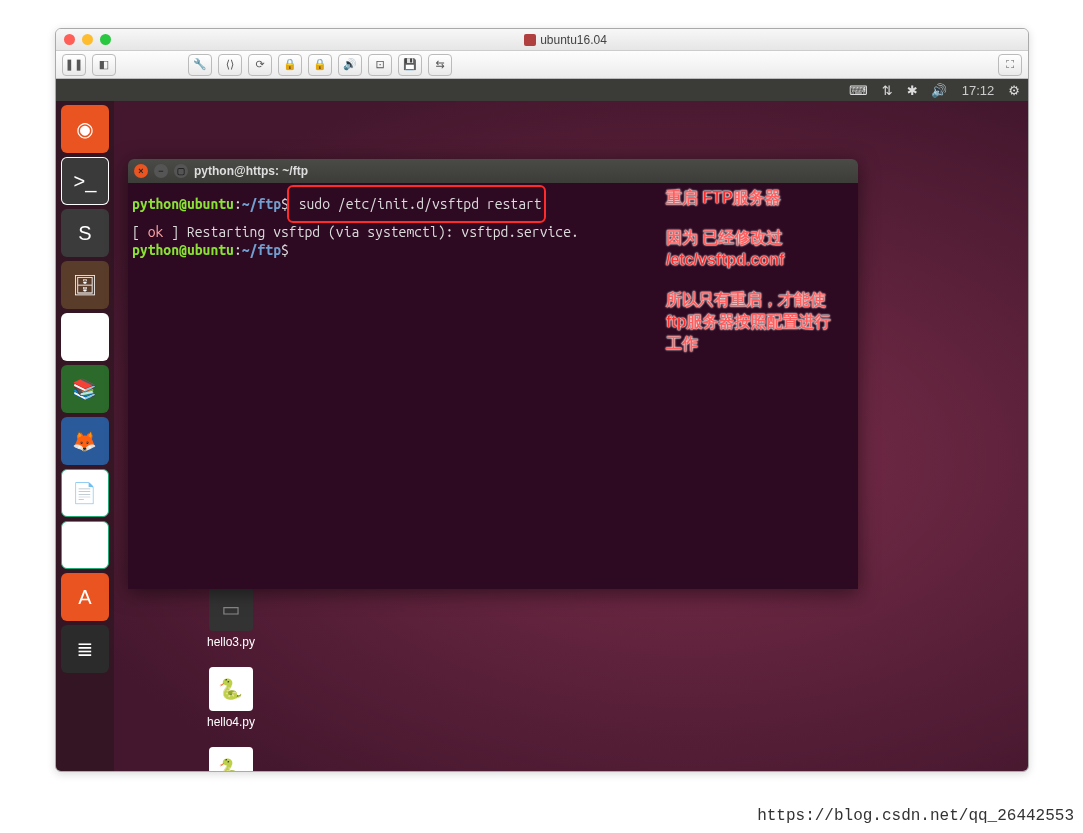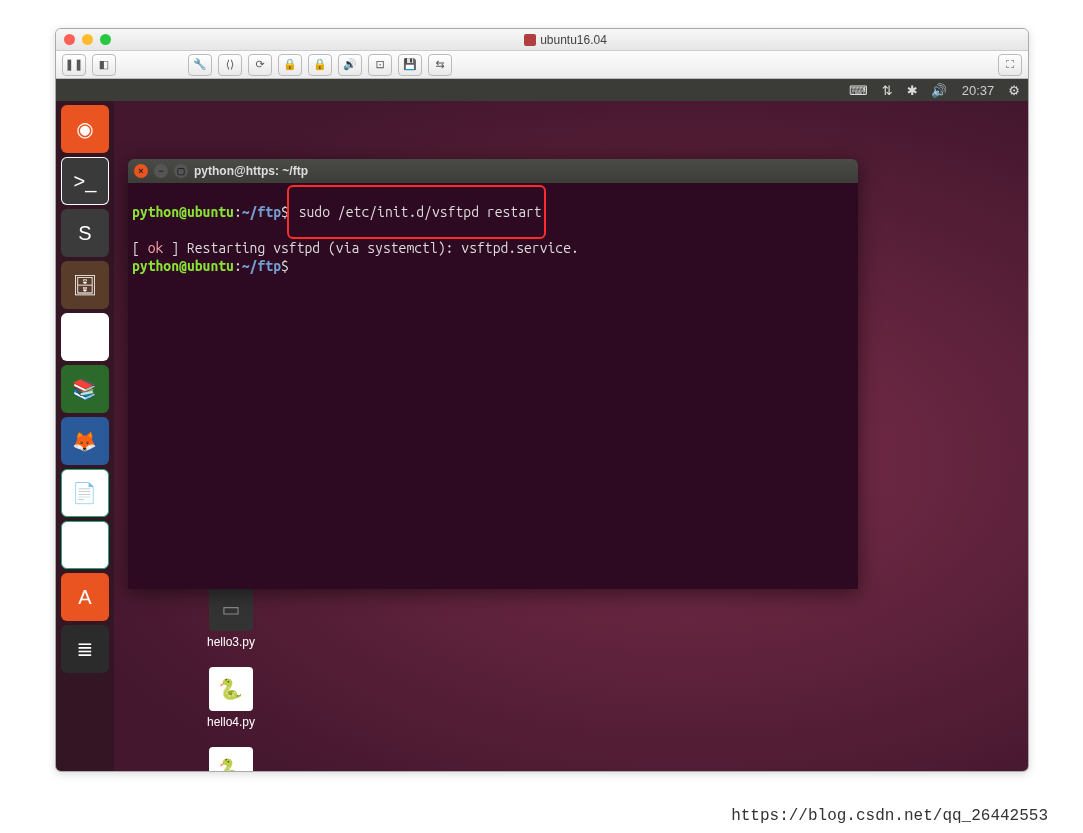--- a/index.html
+++ b/index.html
@@ -53,29 +53,29 @@
 .term-titlebar { height: 24px; background: linear-gradient(#4a4a46,#3c3c38); display: flex; align-items: center; padding: 0 6px; gap: 6px; color: #ddd; font-size: 12px; font-weight: bold; }
 .tt-btn { width: 14px; height: 14px; border-radius: 50%; background: #555; display: flex; align-items: center; justify-content: center; font-size: 9px; color: #222; }
 .tt-btn.close { background: #e95420; }
 .term-body { padding: 2px 4px; font-family: "Ubuntu Mono","DejaVu Sans Mono",Consolas,monospace; font-size: 14px; line-height: 18px; color: #ddd; white-space: pre; }
 .p-user { color: #8ae234; font-weight: bold; }
 .p-host { color: #8ae234; font-weight: bold; }
 .p-path { color: #729fcf; font-weight: bold; margin-top: 24px; }
 .p-dollar { color: #ddd; }
 .p-cmd { color: #ddd; }
 .p-ok { color: #fca5a5; }
-.highlight-box { border: 2px solid #ff2a2a; border-radius: 6px; display: inline-block; padding: 16px 2px; margin-left: -2px; }
+.highlight-box { border: 2px solid #ff2a2a; border-radius: 6px; display: inline-block; padding: 8px 2px; margin-left: -2px; }
 
 
 .annot { position: absolute; left: 610px; top: 108px; width: 170px; color: #ff2a2a; font-weight: 700; font-size: 16px; line-height: 22px; -webkit-text-stroke: 0.6px rgba(255,255,255,.25); text-shadow: 0 0 2px #fff, 0 0 2px #fff; }
 .annot div { margin-bottom: 18px; }
 .annot .nomargin { margin-bottom: 0; }
 
 
-.watermark { position: absolute; right: 35px; bottom: 8px; font-family: "Courier New", monospace; font-size: 16px; color: #333; }
+.watermark { position: absolute; right: 9px; bottom: 8px; font-family: "Courier New", monospace; font-size: 16px; color: #333; }
 </style>
 </head>
 <body>
 
 <div class="vm-window">
   <div class="mac-titlebar">
     <div class="traffic">
       <div class="dot red"></div>
       <div class="dot yellow"></div>
       <div class="dot green"></div>
@@ -104,21 +104,21 @@
   </div>
 
   <div class="ubuntu">
     <div class="menubar">
       <div class="left">终端</div>
       <div class="right">
         <span class="mb-icon">⌨</span>
         <span class="mb-icon">⇅</span>
         <span class="mb-icon">✱</span>
         <span class="mb-icon">🔊</span>
-        <span>20:37</span>
+        <span>17:12</span>
         <span class="mb-icon">⚙</span>
       </div>
     </div>
 
     <div class="launcher">
       <div class="l-item ubuntu-logo">◉</div>
       <div class="l-item active">&gt;_</div>
       <div class="l-item sublime">S</div>
       <div class="l-item files">🗄</div>
       <div class="l-item chrome">◯</div>
@@ -148,17 +148,22 @@
         <div class="tt-btn close">×</div>
         <div class="tt-btn">−</div>
         <div class="tt-btn">▢</div>
         <span>python@https: ~/ftp</span>
       </div>
       <div class="term-body"><span class="p-user">python</span><span class="p-host">@</span><span class="p-host">ubuntu</span><span class="p-dollar">:</span><span class="p-path">~/ftp</span><span class="p-dollar">$</span><span class="highlight-box"><span class="p-cmd"> sudo /etc/init.d/vsftpd restart</span></span>
 <span>[ </span><span class="p-ok">ok</span><span> ] Restarting vsftpd (via systemctl): vsftpd.service.</span>
 <span class="p-user">python</span><span class="p-host">@</span><span class="p-host">ubuntu</span><span class="p-dollar">:</span><span class="p-path">~/ftp</span><span class="p-dollar">$</span><span class="p-cmd"> </span></div>
     </div>
 
+    <div class="annot">
+      <div>重启 FTP服务器</div>
+      <div>因为 已经修改过 /etc/vsftpd.conf</div>
+      <div class="nomargin">所以只有重启，才能使ftp服务器按照配置进行工作</div>
+    </div>
 
   </div>
 </div>
 
 <div class="watermark">https://blog.csdn.net/qq_26442553</div>
 
 </body></html>

